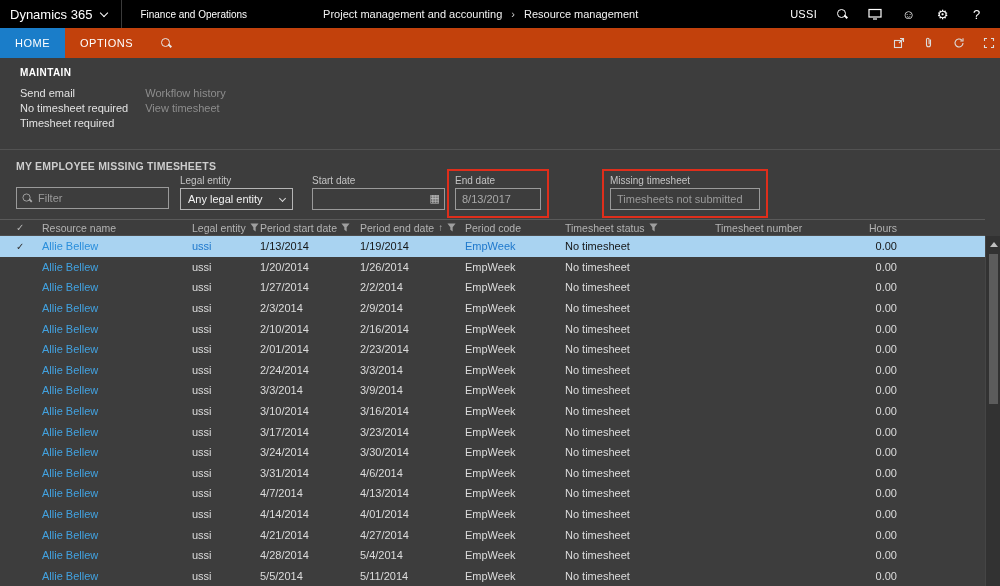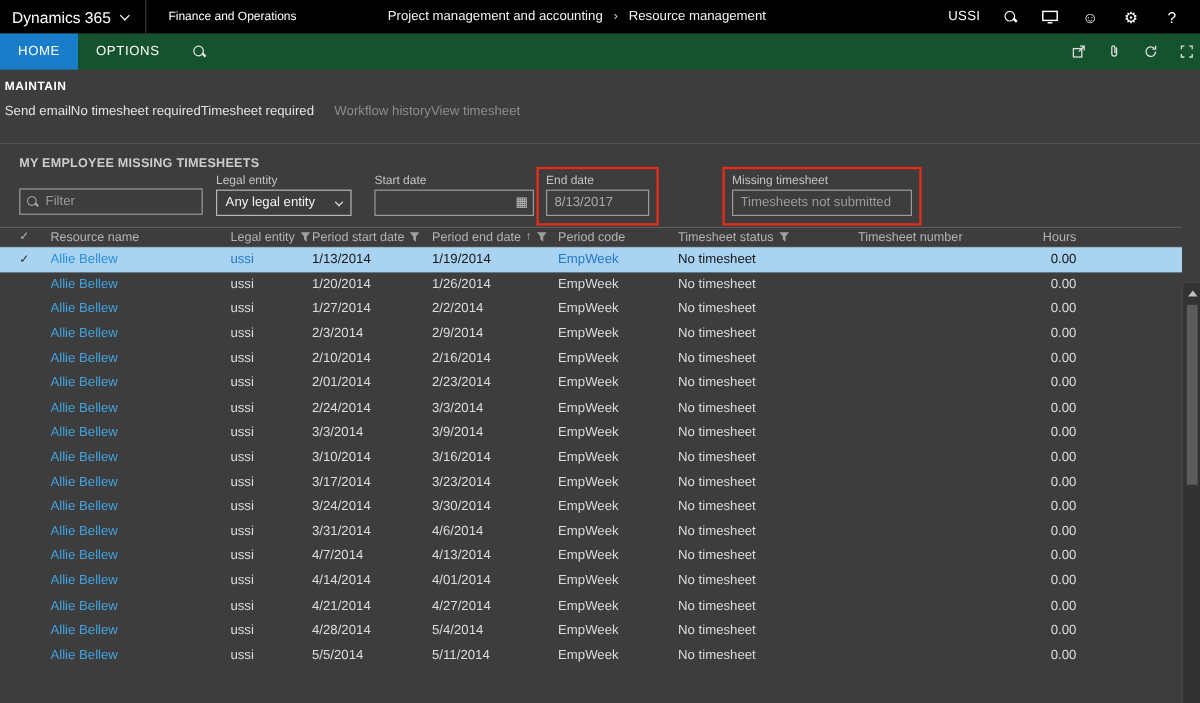--- a/index.html
+++ b/index.html
@@ -15,32 +15,32 @@
   .breadcrumb{display:flex;align-items:center;gap:9px;font-size:11px;margin-left:58px;color:#f2f2f2}
   .bc-sep{color:#cfcfcf;font-size:11px}
   .tb-right{margin-left:auto;display:flex;align-items:center;gap:19px;padding-right:16px}
   .company{font-size:11px;letter-spacing:.3px}
   .uicon{display:inline-flex;align-items:center;justify-content:center;width:15px;height:15px;font-size:13px;color:#fff;line-height:1}
   .mag{position:relative;width:12px;height:12px;color:#fff}
   .mag::before{content:"";position:absolute;left:1px;top:1px;width:7px;height:7px;border:1.4px solid currentColor;border-radius:50%}
   .mag::after{content:"";position:absolute;left:8.2px;top:8.4px;width:4.4px;height:1.5px;background:currentColor;transform:rotate(45deg)}
 
   
-  .appbar{height:30px;background:#14532d;display:flex;align-items:center;color:#fff}
+  .appbar{height:30px;background:#c2410c;display:flex;align-items:center;color:#fff}
   .tab{height:100%;display:flex;align-items:center;padding:0 15px;font-size:11px;letter-spacing:.5px;cursor:default}
   .tab.active{background:#1a7dc9}
   .ab-search{margin-left:12px;color:#e8e8e8}
   .ab-right{margin-left:auto;display:flex;align-items:center;gap:15px;padding-right:4px}
   .ab-right svg{display:block}
 
   
-  .actionpane{padding:9px 0 18px 4px}
+  .actionpane{padding:9px 0 18px 20px}
   .group-title{font-size:10px;font-weight:bold;color:#fff;letter-spacing:.4px;line-height:12px}
   .links{display:flex;gap:17px;margin-top:7px}
-  .lcol{display:flex;flex-direction:row}
+  .lcol{display:flex;flex-direction:column}
   .lcol.first{min-width:88px}
   .alink{font-size:11px;line-height:15px;color:#e2e2e2;white-space:nowrap;cursor:default}
   .alink.disabled{color:#8d8d8d}
 
   
   .panel{border-top:1px solid #525252}
   .panel-title{font-size:10.5px;line-height:11px;color:#cdcdcd;padding:11px 0 0 16px;letter-spacing:.2px}
   .filters{position:relative;height:44px;margin-top:3px}
   .fgroup{position:absolute;display:flex;flex-direction:column;gap:2px}
   .flabel{font-size:10px;line-height:11px;color:#c4c4c4;white-space:nowrap}

